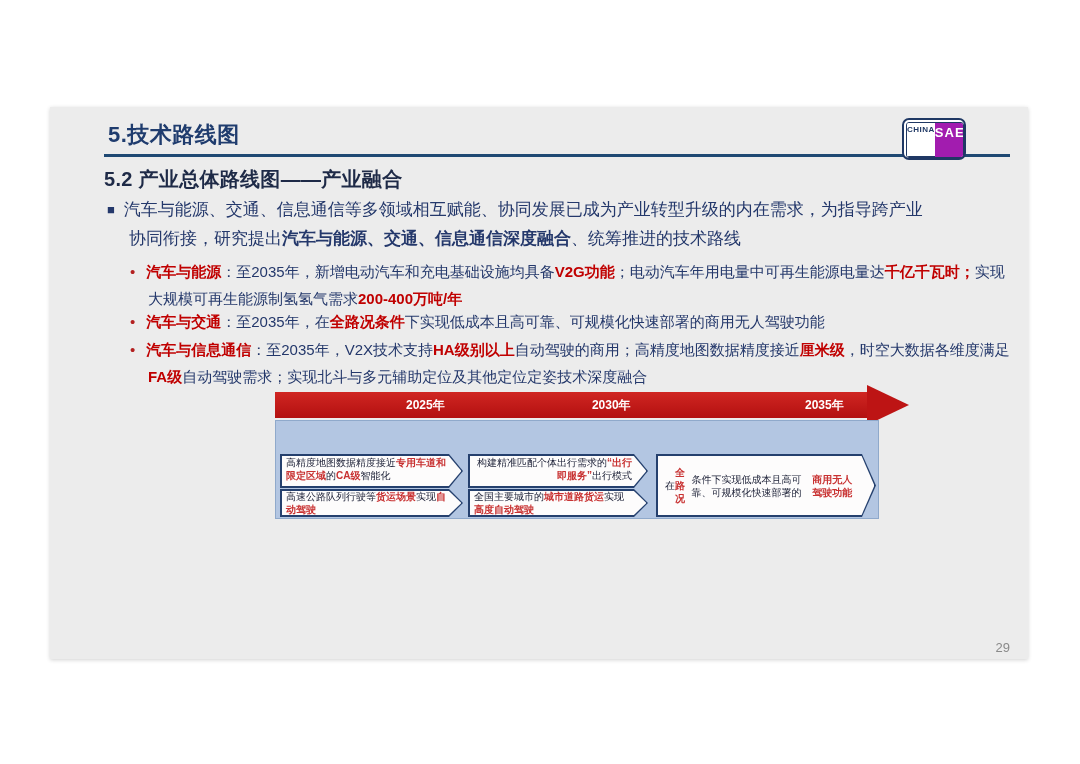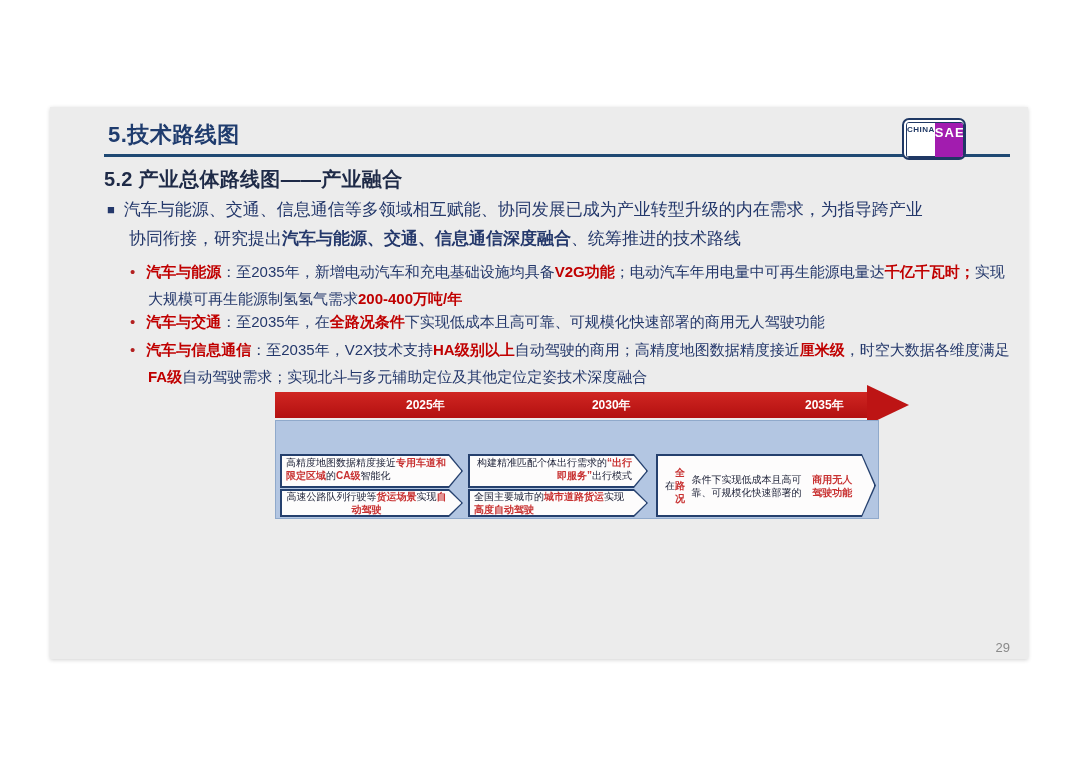--- a/index.html
+++ b/index.html
@@ -89,21 +89,21 @@
     display:flex;align-items:center;
     font-size:13px;font-weight:bold;color:#1b2f55;letter-spacing:1px;
   }
   .cbox-text{
     position:absolute;inset:0;z-index:2;
     padding:2px 16px 2px 6px;box-sizing:border-box;
     font-size:10px;font-weight:bold;line-height:13px;color:#20243a;
   }
   .box1{left:4px;top:33px;width:183px;height:34px;}
   .box2{left:192px;top:33px;width:180px;height:34px;text-align:right;}
-  .box3{left:4px;top:68px;width:183px;height:28px;text-align:center;}
+  .box3{left:4px;top:68px;width:183px;height:28px;}
   .box4{left:192px;top:68px;width:180px;height:28px;}
   .box5{left:380px;top:33px;width:220px;height:63px;}
   .box5 .cbox-text{display:flex;align-items:center;padding-left:9px;padding-right:20px;}
   .box3 .cbox-text,.box4 .cbox-text{padding-top:1px;}
   .pagenum{
     position:absolute;right:18px;bottom:4px;
     font-size:13px;color:#8a8a8a;
   }
 </style>
 </head>

